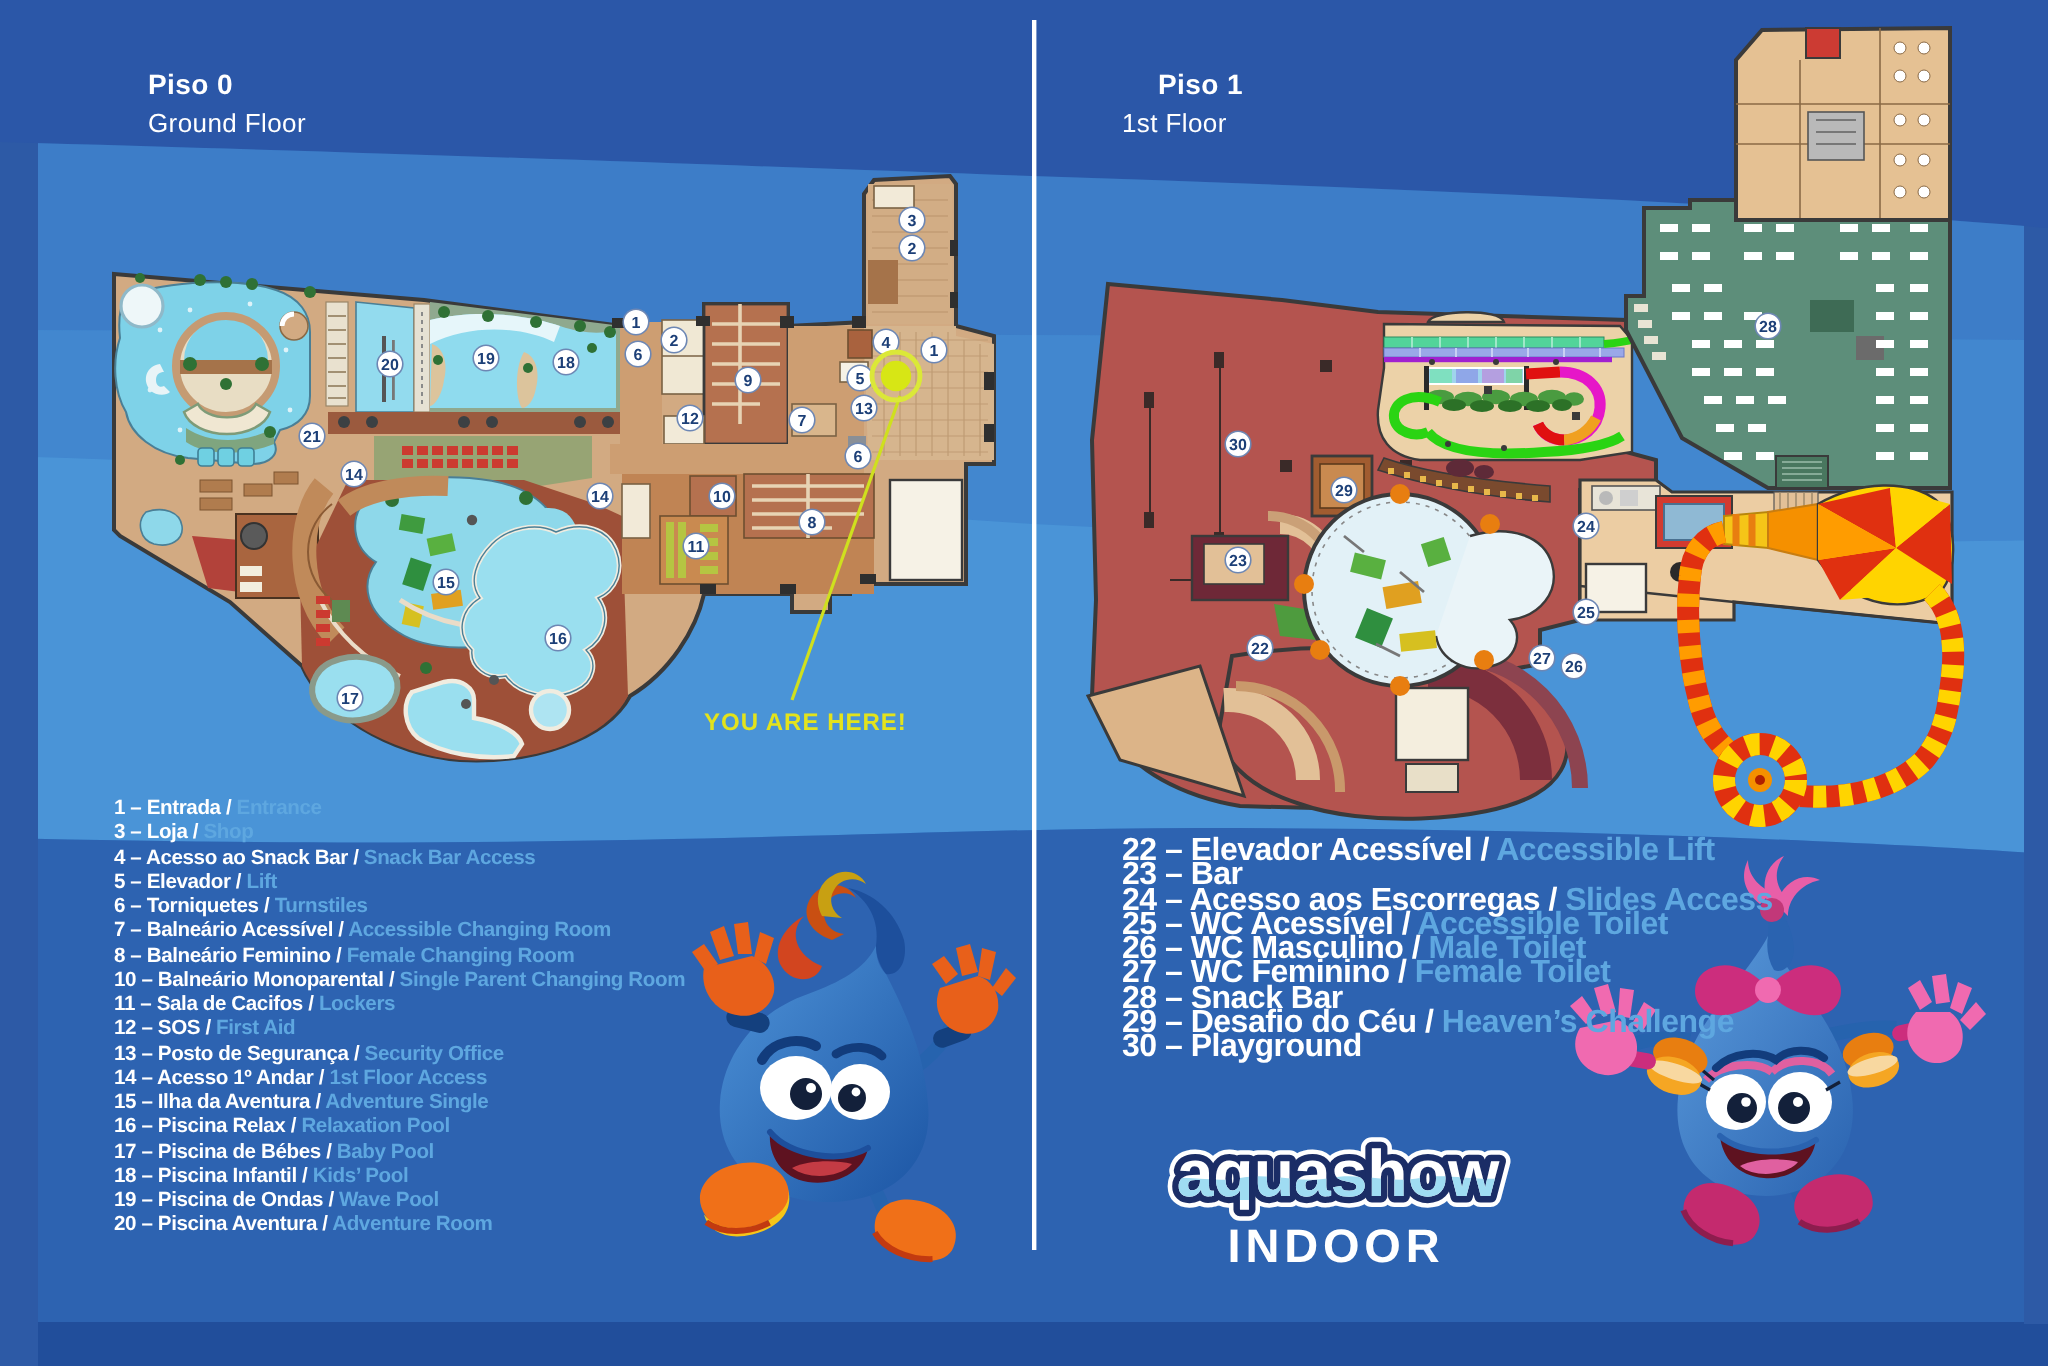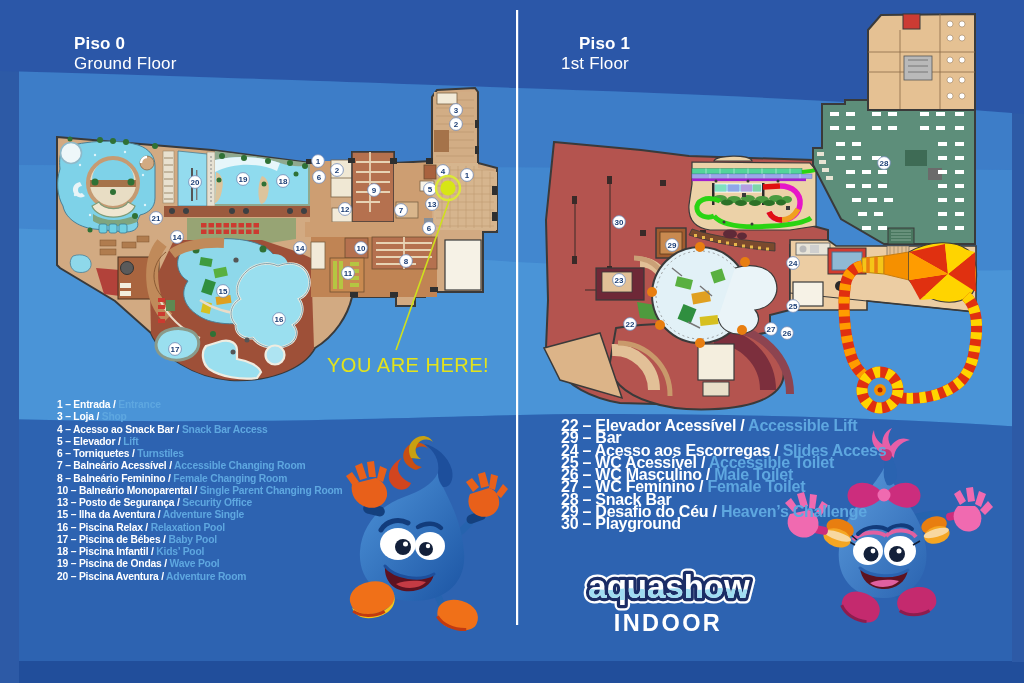--- a/index.html
+++ b/index.html
@@ -1,24 +1,24 @@
 <!DOCTYPE html>
 <html><head>
 <meta charset="utf-8">
 <style>
 html,body{margin:0;padding:0}
 #page{position:relative;width:1024px;height:683px;overflow:hidden;font-family:"Liberation Sans",sans-serif;background:#3d86cf}
 #bg{position:absolute;left:0;top:0}
-.ttl{position:absolute;color:#fff;font-weight:bold;font-size:17px;letter-spacing:.2px}
-.sub{position:absolute;color:#fff;font-size:17px;letter-spacing:.2px}
+.ttl{position:absolute;color:#fff;font-weight:bold;font-size:14px;letter-spacing:.2px}
+.sub{position:absolute;color:#fff;font-size:13px;letter-spacing:.2px}
 .leg{position:absolute;font-weight:bold;color:#fff;line-height:12.25px;white-space:nowrap}
 #legL{font-size:10.3px;letter-spacing:-0.2px}
 #legR{font-size:16px;letter-spacing:-0.25px}
 .leg .en{color:#5ea7e0;font-weight:bold}
-#here{position:absolute;left:327px;top:354px;color:#e3e31c;font-weight:normal;font-size:20px;letter-spacing:.5px}
+#here{position:absolute;left:352px;top:354px;color:#e3e31c;font-weight:bold;font-size:12px;letter-spacing:.5px}
 </style>
 </head>
 <body>
 <div id="page">
 <svg id="bg" width="1024" height="683" viewBox="0 0 1024 683">
 <defs>
 <radialGradient id="gFun" cx="60%" cy="50%" r="70%">
 <stop offset="0%" stop-color="#ffe000"></stop>
           <stop offset="100%" stop-color="#f0a000"></stop>
 </radialGradient>
@@ -861,32 +861,35 @@
 
 <div class="leg" id="legL" style="left:57px;top:399px">
 <div>1 – Entrada / <span class="en">Entrance</span></div>
 <div>3 – Loja / <span class="en">Shop</span></div>
 <div>4 – Acesso ao Snack Bar / <span class="en">Snack Bar Access</span></div>
 <div>5 – Elevador / <span class="en">Lift</span></div>
 <div>6 – Torniquetes / <span class="en">Turnstiles</span></div>
 <div>7 – Balneário Acessível / <span class="en">Accessible Changing Room</span></div>
 <div>8 – Balneário Feminino / <span class="en">Female Changing Room</span></div>
 <div>10 – Balneário Monoparental / <span class="en">Single Parent Changing Room</span></div>
+<div>11 – Sala de Cacifos / <span class="en">Lockers</span></div>
+<div>12 – SOS / <span class="en">First Aid</span></div>
 <div>13 – Posto de Segurança / <span class="en">Security Office</span></div>
+<div>14 – Acesso 1º Andar / <span class="en">1st Floor Access</span></div>
 <div>15 – Ilha da Aventura / <span class="en">Adventure Single</span></div>
 <div>16 – Piscina Relax / <span class="en">Relaxation Pool</span></div>
 <div>17 – Piscina de Bébes / <span class="en">Baby Pool</span></div>
 <div>18 – Piscina Infantil / <span class="en">Kids’ Pool</span></div>
 <div>19 – Piscina de Ondas / <span class="en">Wave Pool</span></div>
 <div>20 – Piscina Aventura / <span class="en">Adventure Room</span></div>
 </div>
 
 <div class="leg" id="legR" style="left:561px;top:420px">
 <div>22 – Elevador Acessível / <span class="en">Accessible Lift</span></div>
-<div>29 – Bar</div>
+<div>23 – Bar</div>
 <div>24 – Acesso aos Escorregas / <span class="en">Slides Access</span></div>
 <div>25 – WC Acessível / <span class="en">Accessible Toilet</span></div>
 <div>26 – WC Masculino / <span class="en">Male Toilet</span></div>
 <div>27 – WC Feminino / <span class="en">Female Toilet</span></div>
 <div>28 – Snack Bar</div>
 <div>29 – Desafio do Céu / <span class="en">Heaven’s Challenge</span></div>
 <div>30 – Playground</div>
 </div>
 </div>
 

